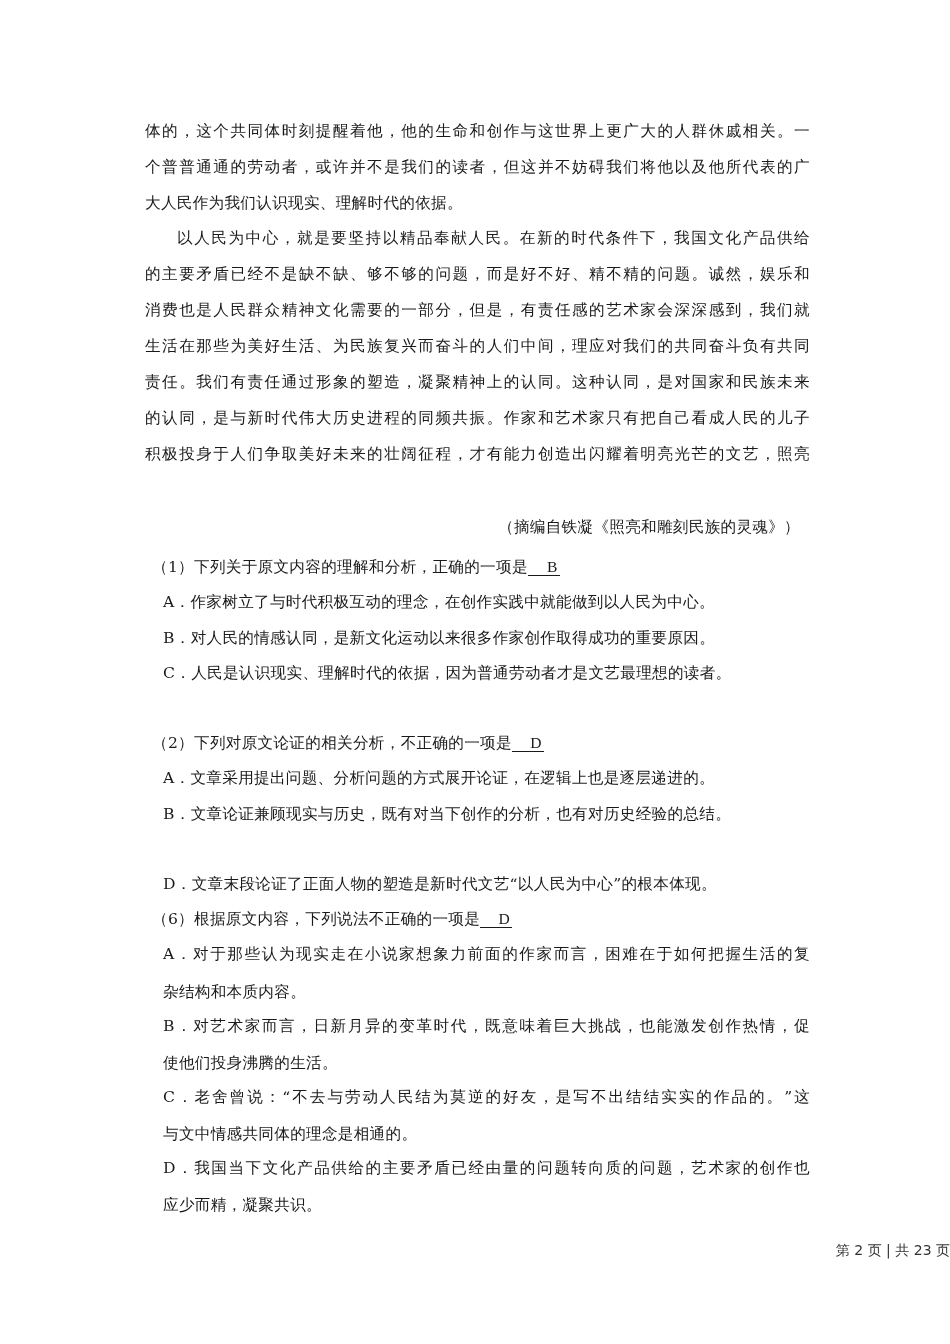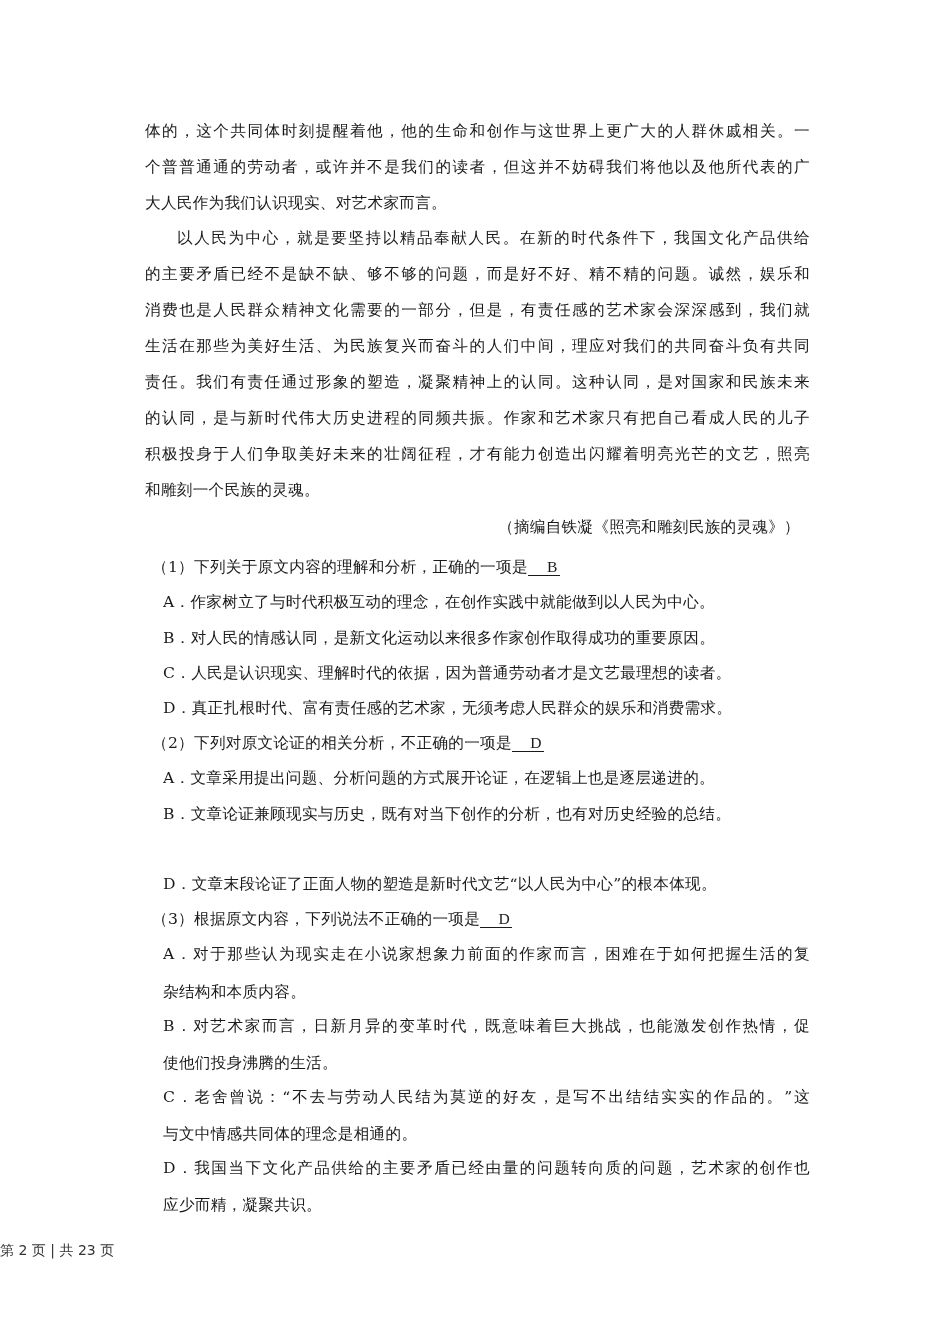--- a/index.html
+++ b/index.html
@@ -53,63 +53,61 @@
       text-align: right;
       padding-right: 2px;
       line-height: 17px;
       font-family: "Liberation Serif", serif;
     }
     .footer {
       position: absolute;
       left: 0;
       width: 950px;
       top: 1242px;
-      text-align: left;
+      text-align: right;
       font-size: 14px;
       color: #333;
       font-family: "DejaVu Sans", sans-serif;
     }
   </style>
 </head>
 <body>
 
 <div class="page">
 
   <div class="line justify" style="top:121px">体的，这个共同体时刻提醒着他，他的生命和创作与这世界上更广大的人群休戚相关。一</div>
   <div class="line justify" style="top:157px">个普普通通的劳动者，或许并不是我们的读者，但这并不妨碍我们将他以及他所代表的广</div>
-  <div class="line" style="top:193px">大人民作为我们认识现实、对艺术家而言。</div>
+  <div class="line" style="top:193px">大人民作为我们认识现实、理解时代的依据。</div>
 
   <div class="line justify indent" style="top:228px">以人民为中心，就是要坚持以精品奉献人民。在新的时代条件下，我国文化产品供给</div>
   <div class="line justify" style="top:264px">的主要矛盾已经不是缺不缺、够不够的问题，而是好不好、精不精的问题。诚然，娱乐和</div>
   <div class="line justify" style="top:300px">消费也是人民群众精神文化需要的一部分，但是，有责任感的艺术家会深深感到，我们就</div>
   <div class="line justify" style="top:336px">生活在那些为美好生活、为民族复兴而奋斗的人们中间，理应对我们的共同奋斗负有共同</div>
   <div class="line justify" style="top:372px">责任。我们有责任通过形象的塑造，凝聚精神上的认同。这种认同，是对国家和民族未来</div>
   <div class="line justify" style="top:408px">的认同，是与新时代伟大历史进程的同频共振。作家和艺术家只有把自己看成人民的儿子</div>
   <div class="line justify" style="top:444px">积极投身于人们争取美好未来的壮阔征程，才有能力创造出闪耀着明亮光芒的文艺，照亮</div>
-  <div class="line" style="top:480px">和雕刻一个民族的灵魂。</div>
 
   <div class="source" style="top:517px">（摘编自铁凝《照亮和雕刻民族的灵魂》）</div>
 
   <div class="line question" style="top:557px">
     <span>（1）下列关于原文内容的理解和分析，正确的一项是</span><span class="answer">B</span>
   </div>
   <div class="line opt" style="top:592px">A．作家树立了与时代积极互动的理念，在创作实践中就能做到以人民为中心。</div>
   <div class="line opt" style="top:628px">B．对人民的情感认同，是新文化运动以来很多作家创作取得成功的重要原因。</div>
   <div class="line opt" style="top:663px">C．人民是认识现实、理解时代的依据，因为普通劳动者才是文艺最理想的读者。</div>
-  <div class="line opt" style="top:698px">D．真正扎根时代、富有责任感的艺术家，无须考虑人民群众的娱乐和消费需求。</div>
 
   <div class="line question" style="top:733px">
     <span>（2）下列对原文论证的相关分析，不正确的一项是</span><span class="answer">D</span>
   </div>
   <div class="line opt" style="top:768px">A．文章采用提出问题、分析问题的方式展开论证，在逻辑上也是逐层递进的。</div>
   <div class="line opt" style="top:804px">B．文章论证兼顾现实与历史，既有对当下创作的分析，也有对历史经验的总结。</div>
   <div class="line opt" style="top:874px">D．文章末段论证了正面人物的塑造是新时代文艺“以人民为中心”的根本体现。</div>
 
   <div class="line question" style="top:909px">
-    <span>（3）根据原文内容，下列说法不正确的一项是</span><span class="answer">D</span>
+    <span>（6）根据原文内容，下列说法不正确的一项是</span><span class="answer">D</span>
   </div>
   <div class="line opt justify" style="top:944px">A．对于那些认为现实走在小说家想象力前面的作家而言，困难在于如何把握生活的复</div>
   <div class="line opt" style="top:982px">杂结构和本质内容。</div>
   <div class="line opt justify" style="top:1016px">B．对艺术家而言，日新月异的变革时代，既意味着巨大挑战，也能激发创作热情，促</div>
   <div class="line opt" style="top:1053px">使他们投身沸腾的生活。</div>
   <div class="line opt justify" style="top:1087px">C．老舍曾说：“不去与劳动人民结为莫逆的好友，是写不出结结实实的作品的。”这</div>
   <div class="line opt" style="top:1124px">与文中情感共同体的理念是相通的。</div>
   <div class="line opt" style="top:1195px">应少而精，凝聚共识。</div>
   <div class="line opt justify" style="top:1158px">D．我国当下文化产品供给的主要矛盾已经由量的问题转向质的问题，艺术家的创作也</div>
 

